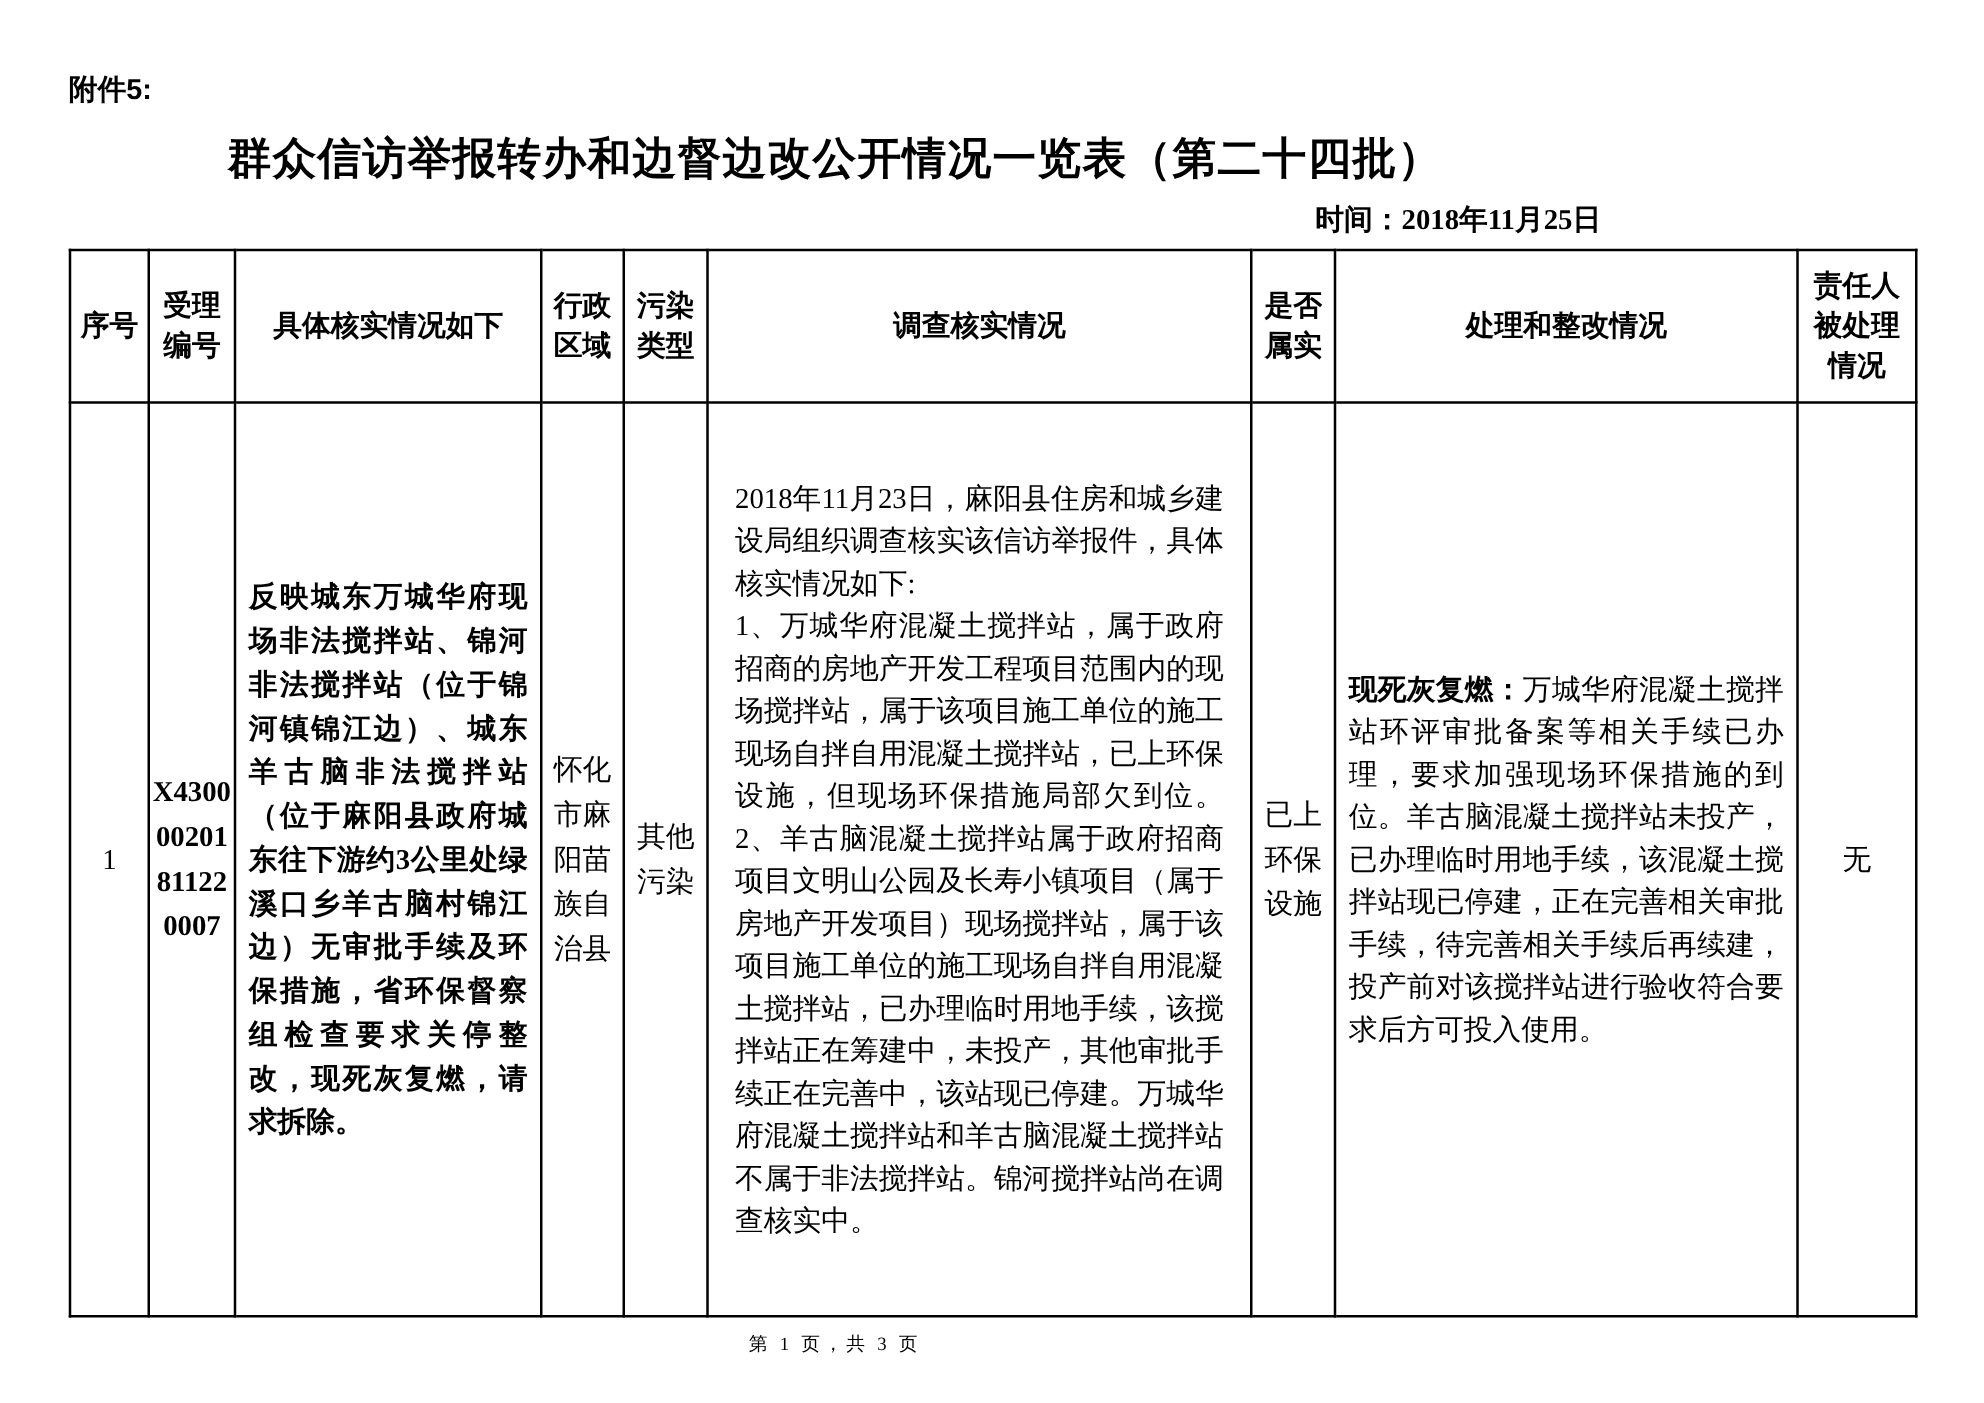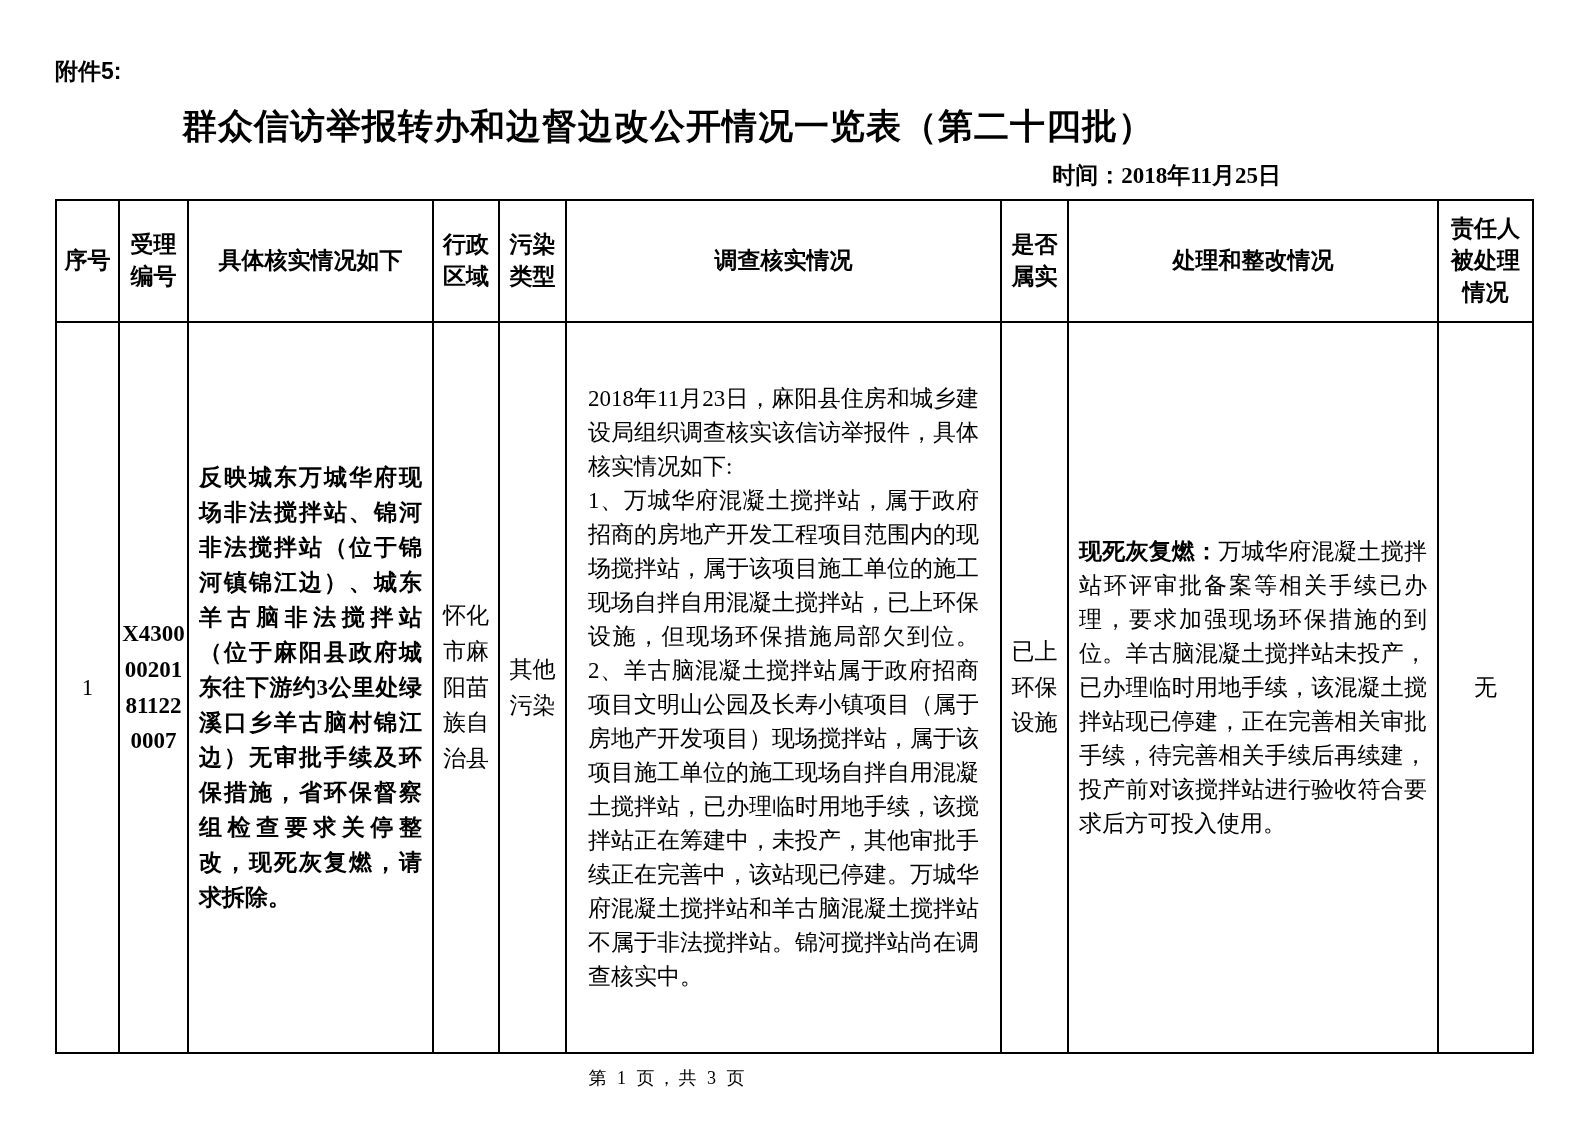--- a/index.html
+++ b/index.html
@@ -82,21 +82,21 @@
   .c-handling {
     text-align: justify;
     line-height: 34px;
     padding: 0 10px !important;
   }
   .handling-label { font-weight: bold; }
   .c-resp { text-align: center; }
   .footer {
     margin-top: 12px;
     text-align: center;
-    font-size: 18px;
+    font-size: 15px;
     letter-spacing: 3px;
   }
 </style>
 </head>
 <body>
 
 <div class="page">
 
   <div class="attachment">附件5:</div>
 

